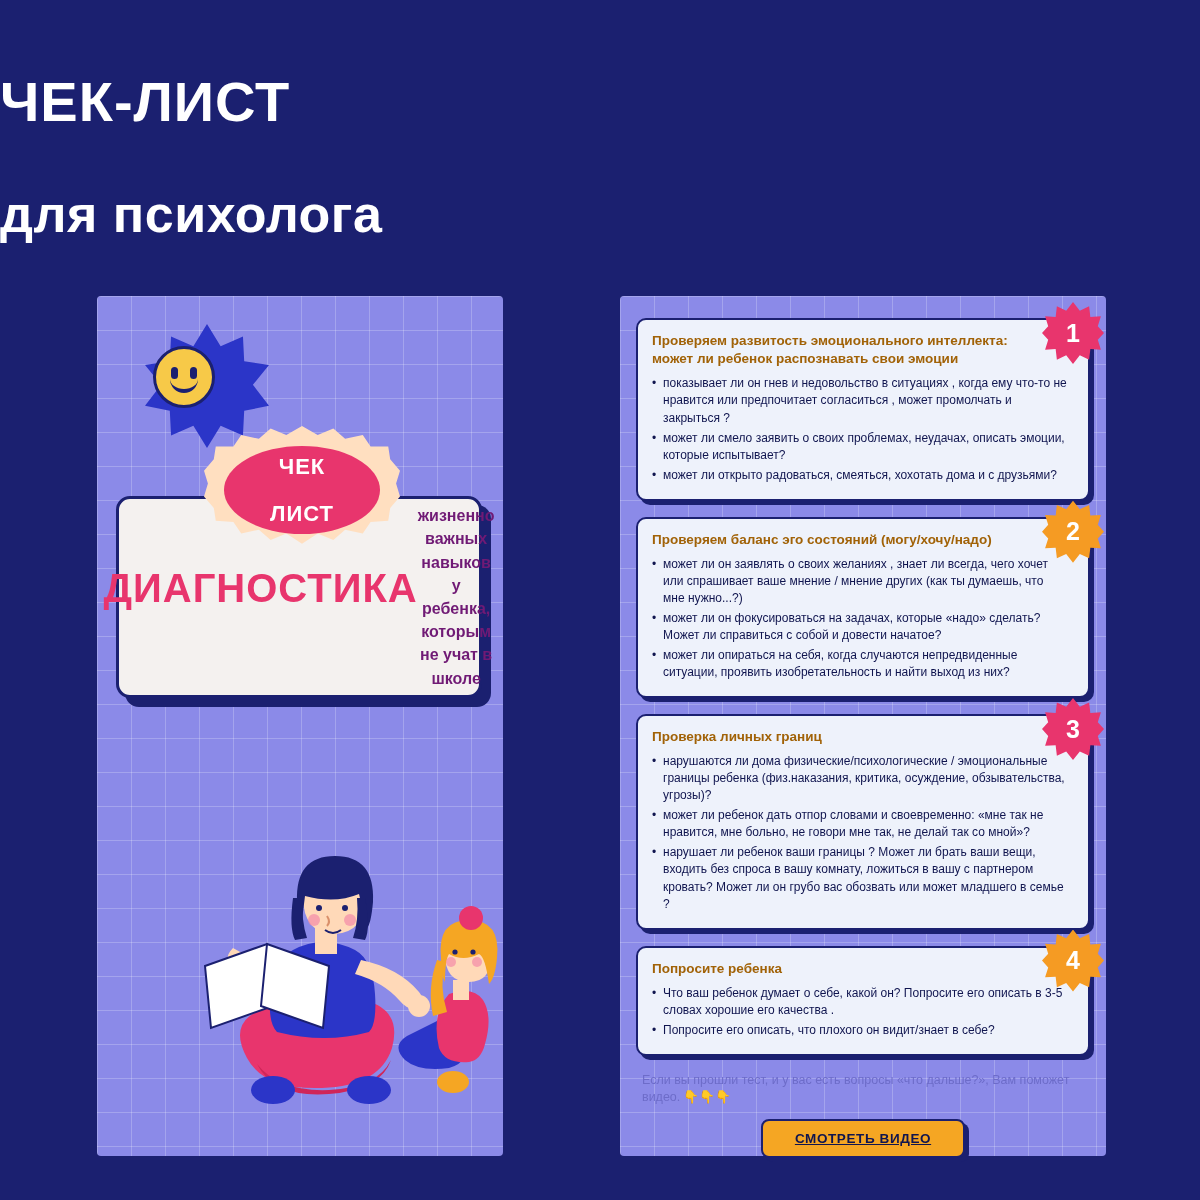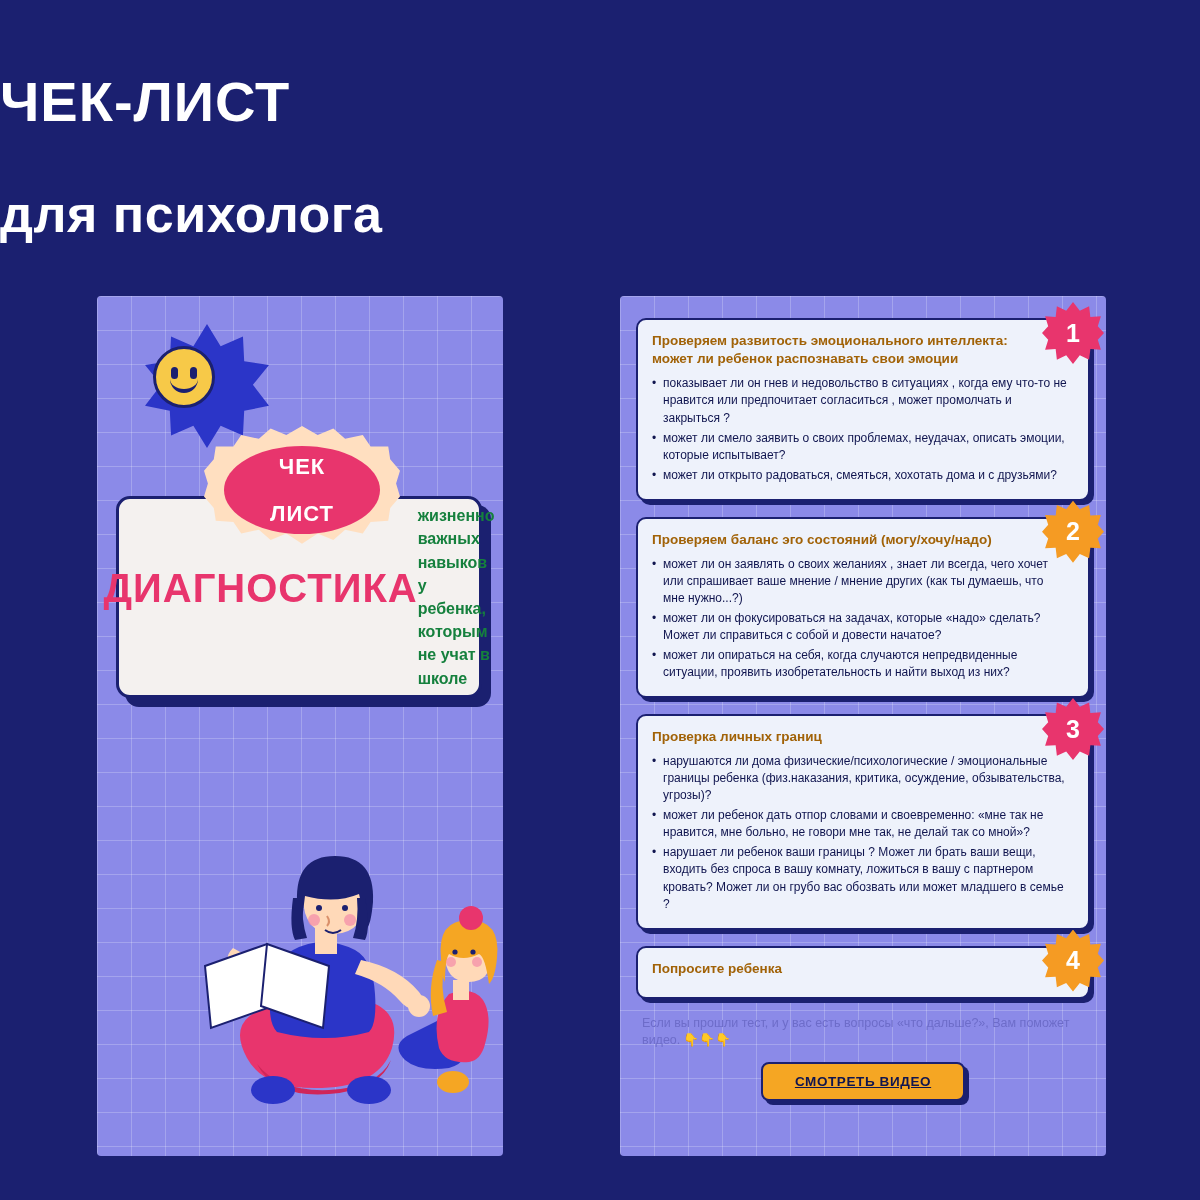--- a/index.html
+++ b/index.html
@@ -91,22 +91,22 @@
     background: #f4f1ef; border: 3px solid #1b2070; border-radius: 14px;
     box-shadow: 9px 9px 0 #1b2070;
     display: flex; flex-direction: row; align-items: center; justify-content: center;
     z-index: 3;
   }
   .title-box h2 {
     color: #e8356d; font-size: 40px; font-weight: bold; letter-spacing: 1px;
     margin-bottom: 18px;
   }
   .title-box p {
-    color: #15803d; font-size: 16px; font-weight: bold; line-height: 1.45;
-    text-align: left; max-width: 320px;
+    color: #701a75; font-size: 16px; font-weight: bold; line-height: 1.45;
+    text-align: center; max-width: 320px;
   }
 
   
   .illus { position: absolute; left: 0; bottom: 18px; width: 406px; height: 370px; }
 
   
   .right-card {
     position: absolute; left: 620px; top: 296px; width: 486px; height: 860px;
     background: #8b8ae8;
     background-image:
@@ -282,20 +282,24 @@
         <li>нарушает ли ребенок ваши границы ? Может ли брать ваши вещи, входить без спроса в вашу комнату, ложиться в вашу с партнером кровать? Может ли он грубо вас обозвать или может младшего в семье ?</li>
       </ul>
     </div>
 
     <div class="block">
       <div class="num-star orange">
         <div class="sh"></div>
         <span>4</span>
       </div>
       <h3>Попросите ребенка</h3>
+      <ul>
+        <li>Что ваш ребенок думает о себе, какой он? Попросите его описать в 3-5 словах хорошие его качества .</li>
+        <li>Попросите его описать, что плохого он видит/знает в себе?</li>
+      </ul>
     </div>
 
     <div class="footer-note">Если вы прошли тест, и у вас есть вопросы «что дальше?», Вам поможет видео. 👇👇👇</div>
 
     <div class="cta-wrap">
       <div class="cta">СМОТРЕТЬ ВИДЕО</div>
     </div>
   </div>
 
 </div>

